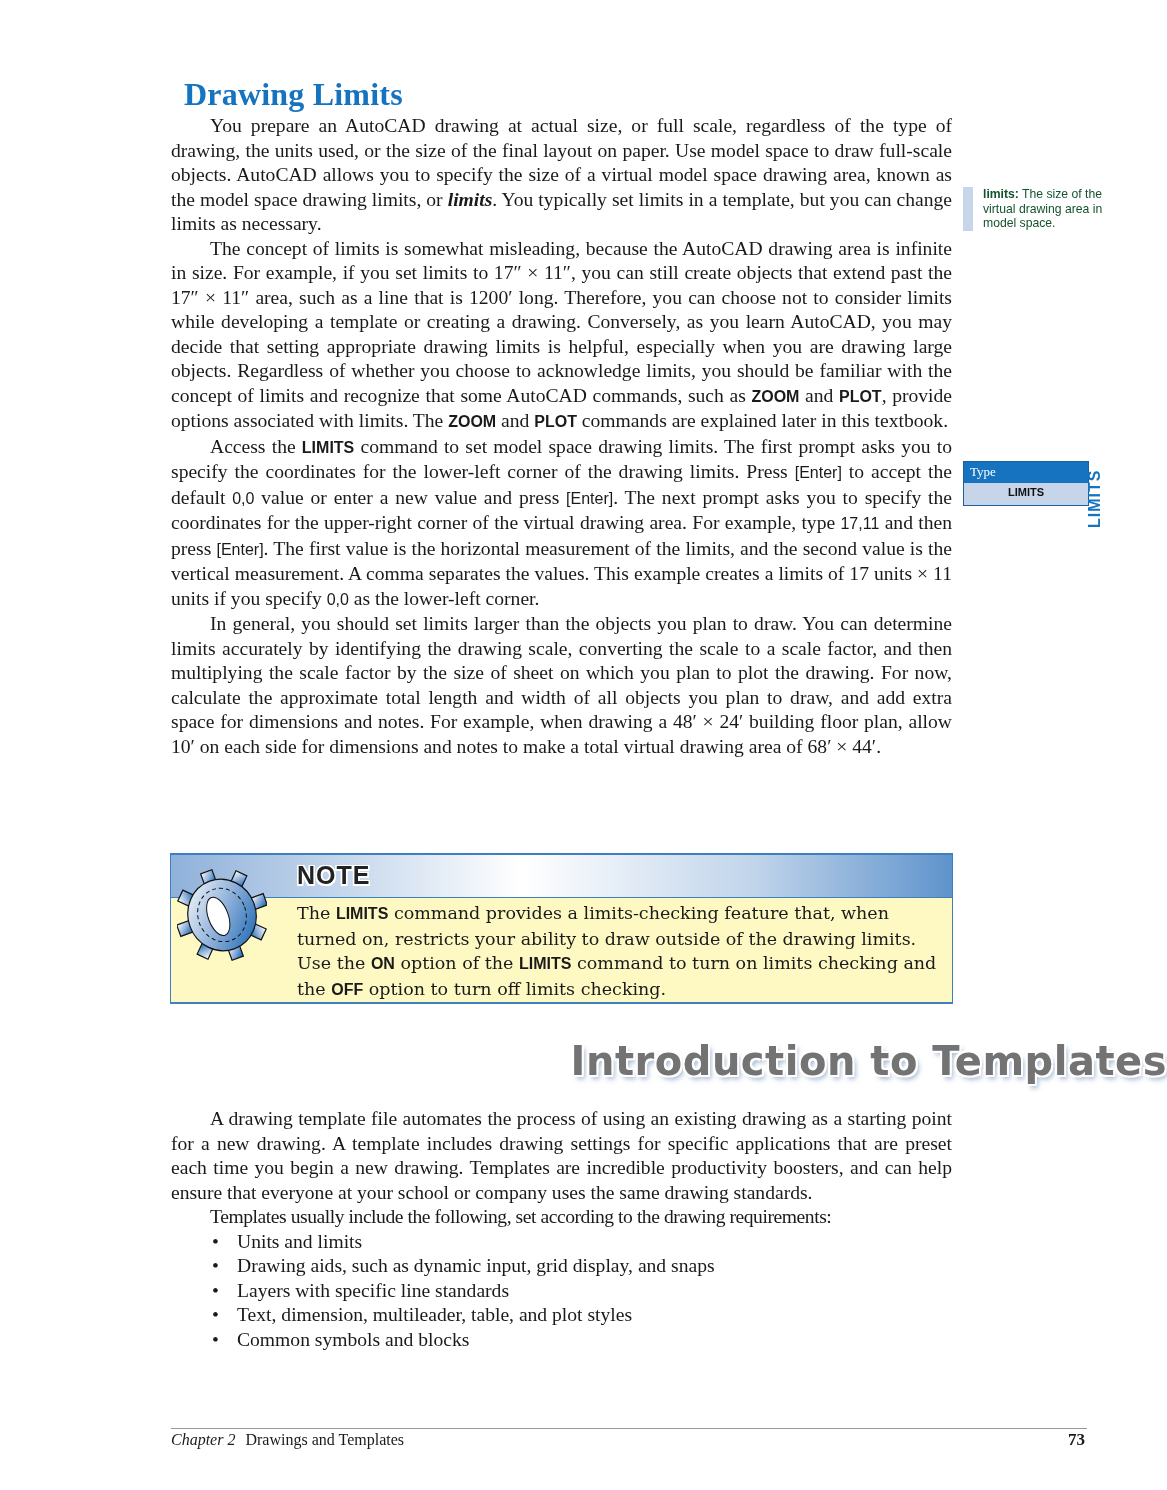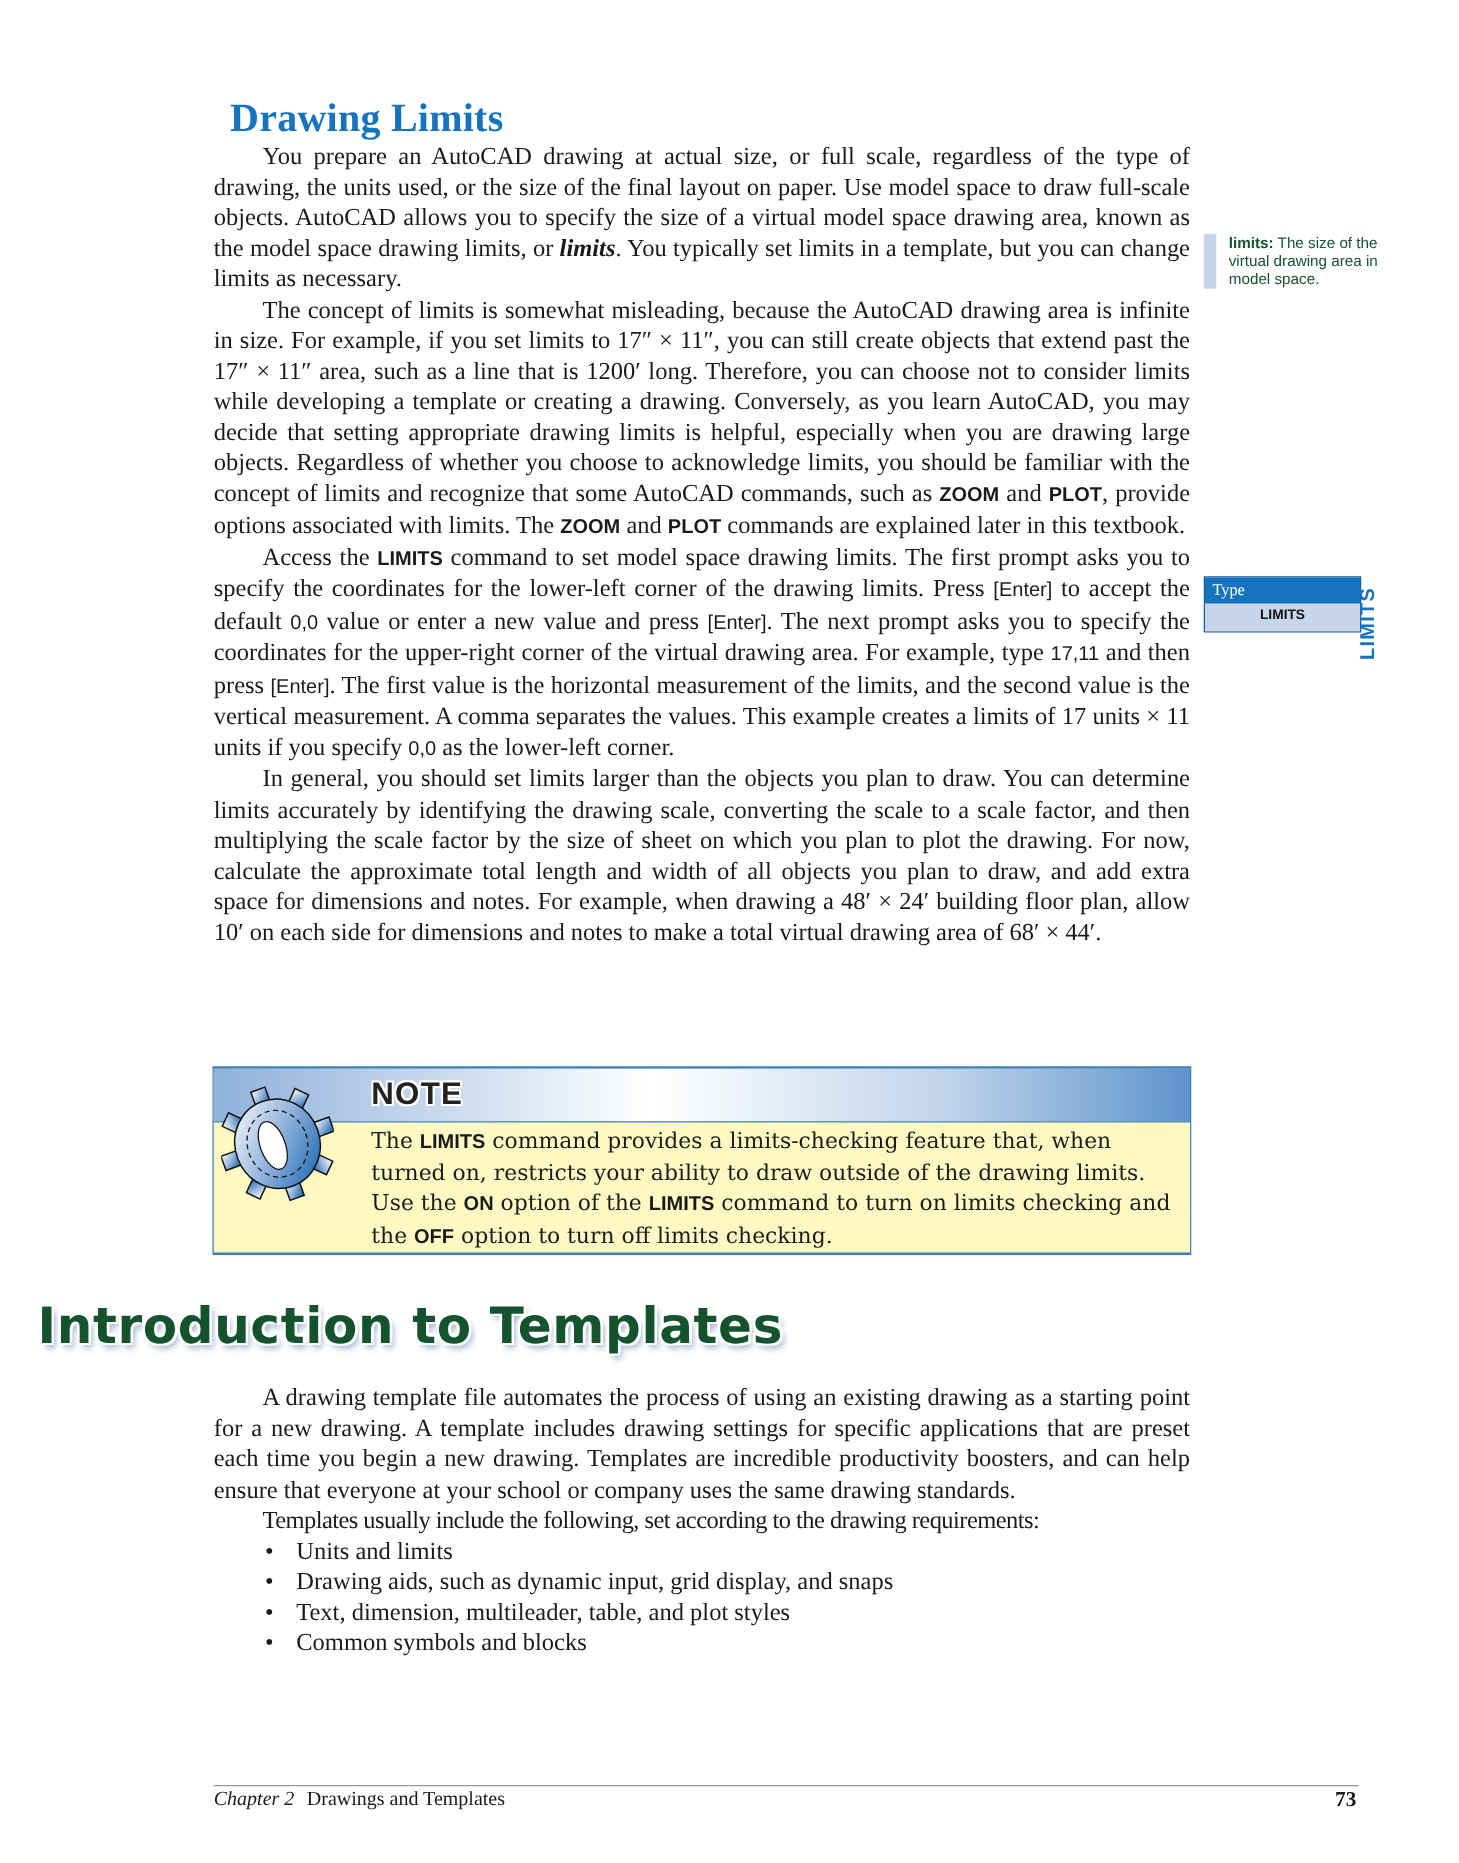--- a/index.html
+++ b/index.html
@@ -32,24 +32,24 @@
               border: 2px solid #3d7fc0; border-width: 2px 1px 2px 1px; background: #fef9c3; }
   .note-head { height: 42px;
                background: linear-gradient(to right, #8fb1da 0%, #ffffff 45%, #c0d4ea 75%, #5f93cc 100%);
                border-bottom: 1px solid #3d7fc0; }
   .note-title { position: absolute; left: 126px; top: 6px; font-family: "Liberation Sans", sans-serif;
                 font-weight: 900; font-size: 25px; color: #222; letter-spacing: 1px;
                 text-shadow: -1.5px -1.5px 0 #fff, 1.5px -1.5px 0 #fff, -1.5px 1.5px 0 #fff, 1.5px 1.5px 0 #fff; }
   .note-text { position: absolute; left: 126px; top: 46px; width: 640px; font-size: 19.5px;
                line-height: 24.5px; color: #1a1a1a; font-family: "DejaVu Serif", serif; font-size: 17.5px; }
   .gear { position: absolute; left: 6px; top: 6px; width: 90px; height: 108px; }
-  .chap-title { position: absolute; left: 0; width: 1167px; top: 1038px; text-align: left;
+  .chap-title { position: absolute; left: 0; width: 1167px; top: 1038px; text-align: right;
                 padding-left: 30px; box-sizing: border-box;
                 font-family: "DejaVu Sans", sans-serif; font-weight: bold; font-size: 40px;
-                color: #14532d; letter-spacing: 0.5px;
+                color: #737373; letter-spacing: 0.5px;
                 text-shadow: -2px -2px 0 #fff, 2px -2px 0 #fff, -2px 2px 0 #fff, 2px 2px 0 #fff,
                              3px 4px 5px rgba(120,150,190,0.7); }
   ul.bullets { margin: 0; padding: 0; list-style: none; }
   ul.bullets li { position: relative; padding-left: 66px; text-indent: 0; }
   ul.bullets li::before { content: "\2022"; position: absolute; left: 41px; }
   .footer-rule { position: absolute; left: 171px; top: 1428px; width: 916px; height: 1px; background: #999; }
   .footer-chap { position: absolute; left: 171px; top: 1431px; font-size: 16px; }
   .footer-chap i { font-style: italic; margin-right: 10px; }
   .footer-page { position: absolute; left: 1068px; top: 1430px; font-size: 17px; font-weight: bold; }
 </style>
@@ -106,20 +106,21 @@
 </div>
 
 <div class="chap-title">Introduction to Templates</div>
 
 <div class="body-col" style="top:1107px;">
   <p>A drawing template file automates the process of using an existing drawing as a starting point for a new drawing. A template includes drawing settings for specific applications that are preset each time you begin a new drawing. Templates are incred­ible productivity boosters, and can help ensure that everyone at your school or company uses the same drawing standards.</p>
   <p style="letter-spacing:-0.45px;">Templates usually include the following, set according to the drawing requirements:</p>
   <ul class="bullets">
     <li>Units and limits</li>
     <li>Drawing aids, such as dynamic input, grid display, and snaps</li>
+    <li>Layers with specific line standards</li>
     <li>Text, dimension, multileader, table, and plot styles</li>
     <li>Common symbols and blocks</li>
   </ul>
 </div>
 
 <div class="footer-rule"></div>
 <div class="footer-chap"><i>Chapter 2</i><span>Drawings and Templates</span></div>
 <div class="footer-page">73</div>
 
 </body></html>

